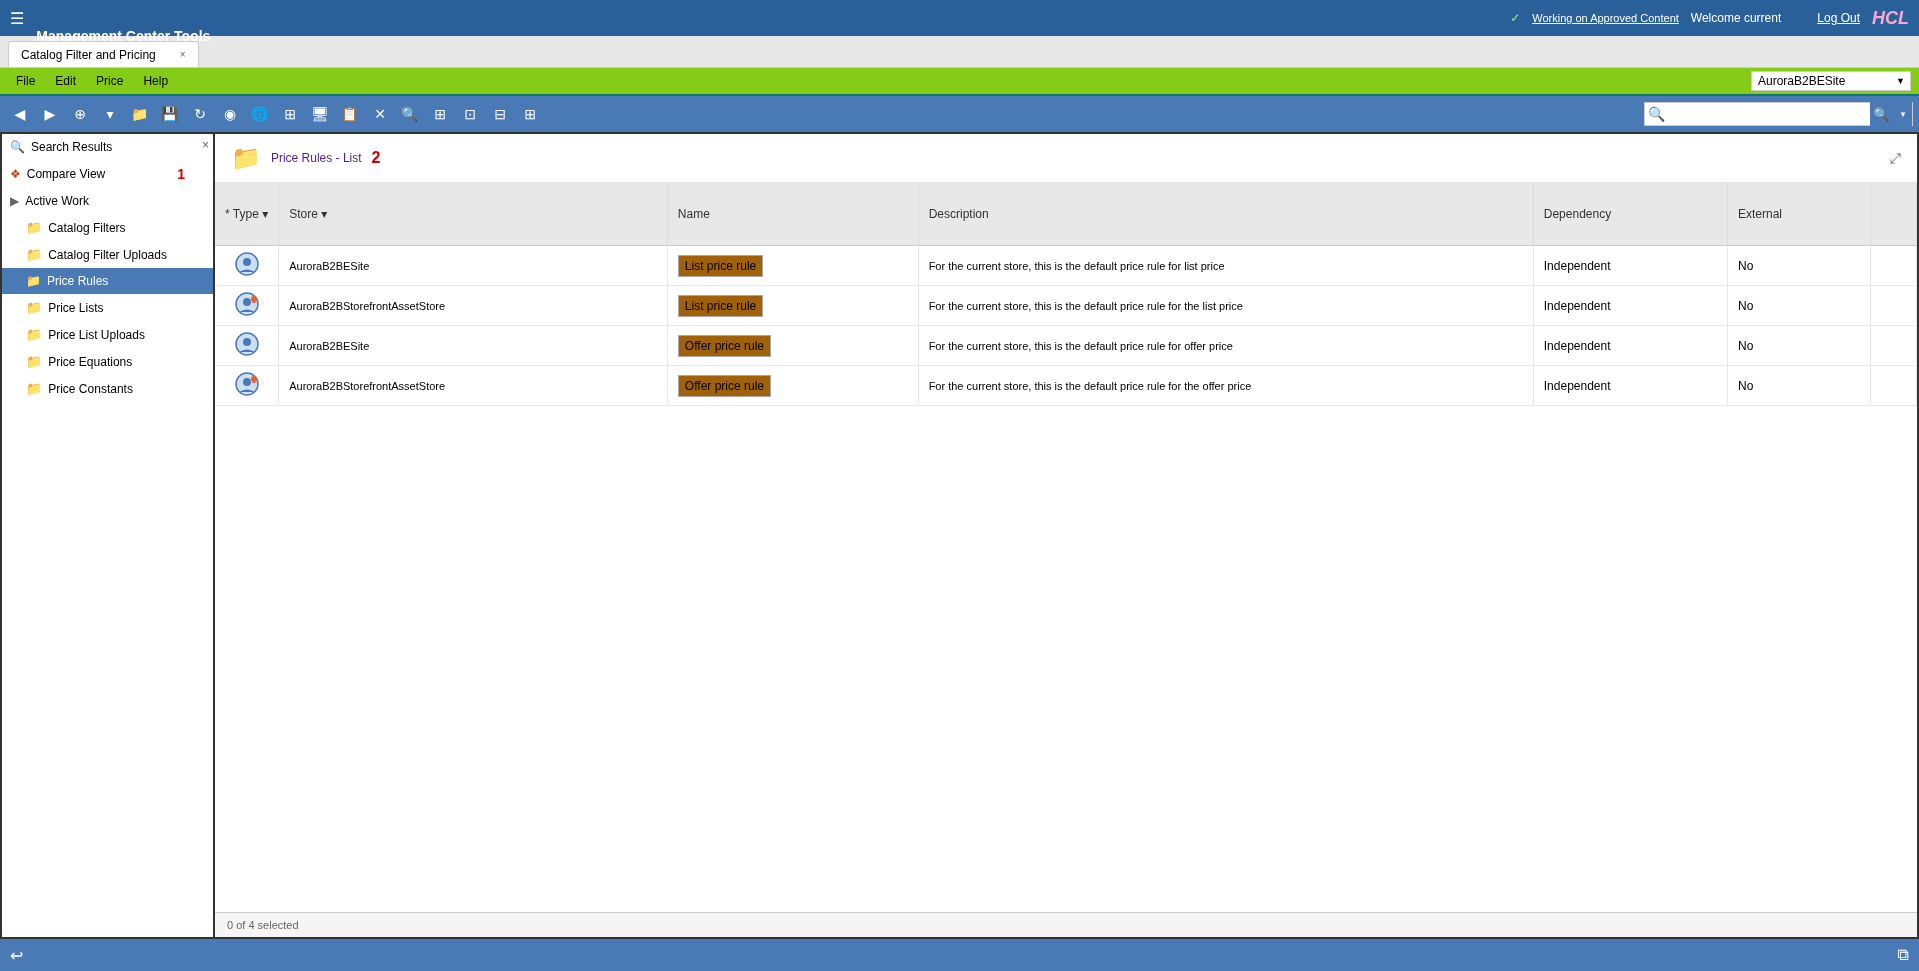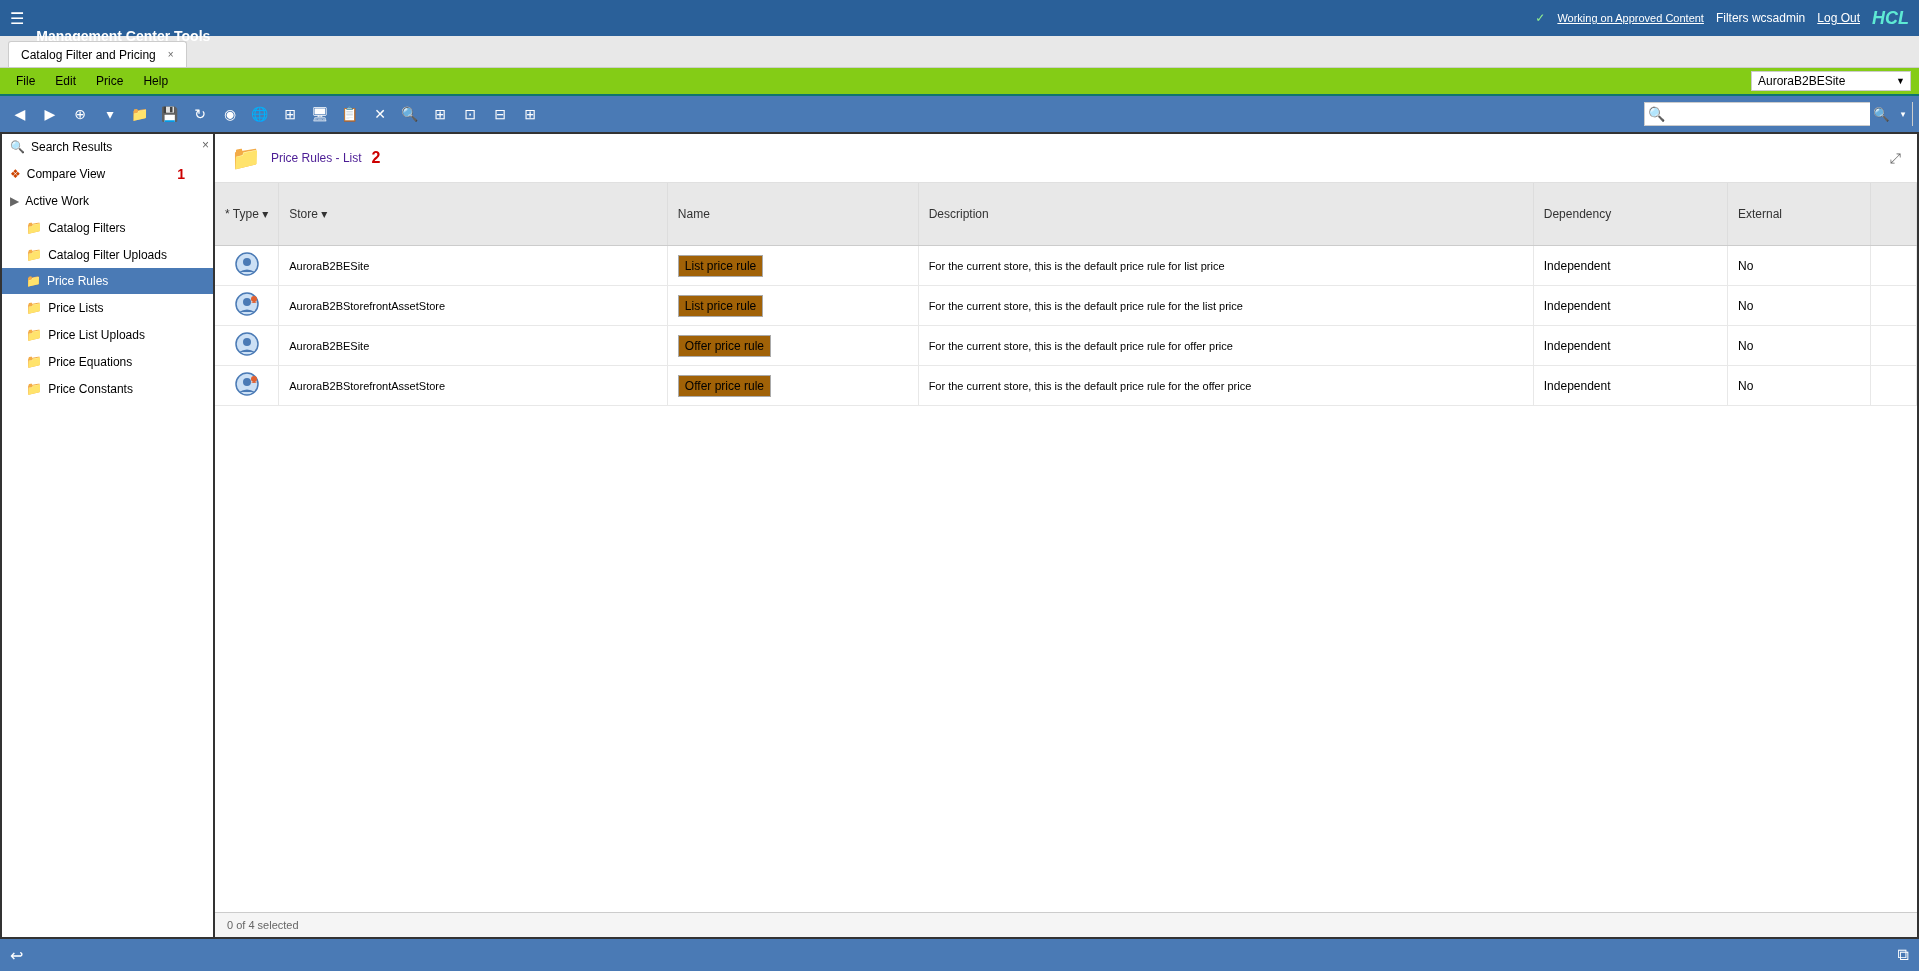--- a/index.html
+++ b/index.html
@@ -12,41 +12,41 @@
       height: 36px;
       display: flex;
       align-items: center;
       padding: 0 10px;
       justify-content: space-between;
     }
     .top-nav-left { display: flex; align-items: center; gap: 12px; }
     .top-nav-title { font-size: 14px; font-weight: bold; color: white; margin-top: 35px; }
     .top-nav-right { display: flex; align-items: center; gap: 12px; font-size: 12px; }
     .hamburger { font-size: 16px; cursor: pointer; color: white; }
-    .hcl-logo { font-size: 18px; font-weight: bold; color: #5eead4; font-style: italic; }
+    .hcl-logo { font-size: 18px; font-weight: bold; color: #f9a8d4; font-style: italic; }
 
     
     .tab-bar {
       background: #e8e8e8;
       height: 32px;
       display: flex;
       align-items: flex-end;
       padding: 0 8px;
       border-bottom: 1px solid #ccc;
     }
     .tab {
       background: white;
       border: 1px solid #ccc;
       border-bottom: none;
       padding: 4px 12px;
       cursor: pointer;
       font-size: 12px;
       display: flex;
       align-items: center;
-      gap: 12px;
+      gap: 24px;
       height: 26px;
       border-top-left-radius: 3px;
       border-top-right-radius: 3px;
     }
     .tab-close { color: #666; font-size: 10px; cursor: pointer; }
 
     
     .menu-bar {
       background: #84cc16;
       height: 28px;
@@ -227,22 +227,22 @@
 <body>
 
 <div class="top-nav">
   <div class="top-nav-left">
     <span class="hamburger">☰</span>
     <span class="top-nav-title">Management Center Tools</span>
   </div>
   <div class="top-nav-right">
     <span class="check-icon">✓</span>
     <span class="approved-text">Working on Approved Content</span>
-    <span>Filters wcsadmin</span>
-    <span style="cursor:pointer; text-decoration:underline;">Log Out</span>
+    <span>Welcome current</span>
+    <span style="cursor:pointer; text-decoration:underline;margin-left:24px;">Log Out</span>
     <span class="hcl-logo">HCL</span>
   </div>
 </div>
 
 <div class="tab-bar">
   <div class="tab">
     <span>Catalog Filter and Pricing</span>
     <span class="tab-close">×</span>
   </div>
 </div>

